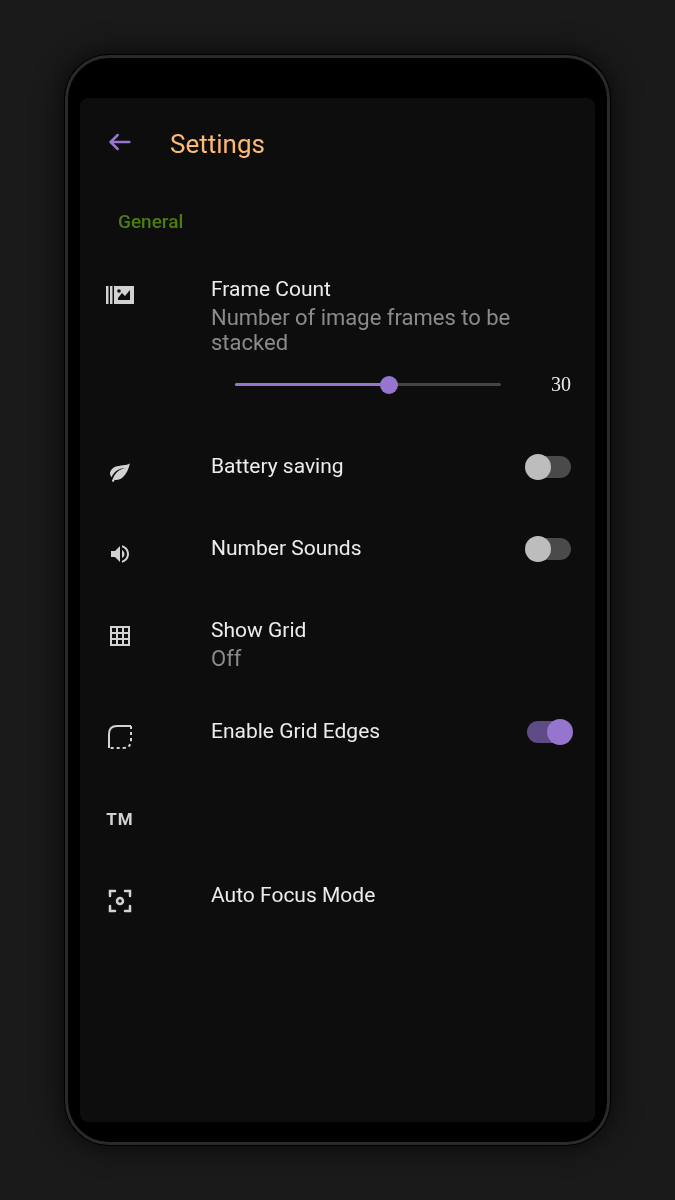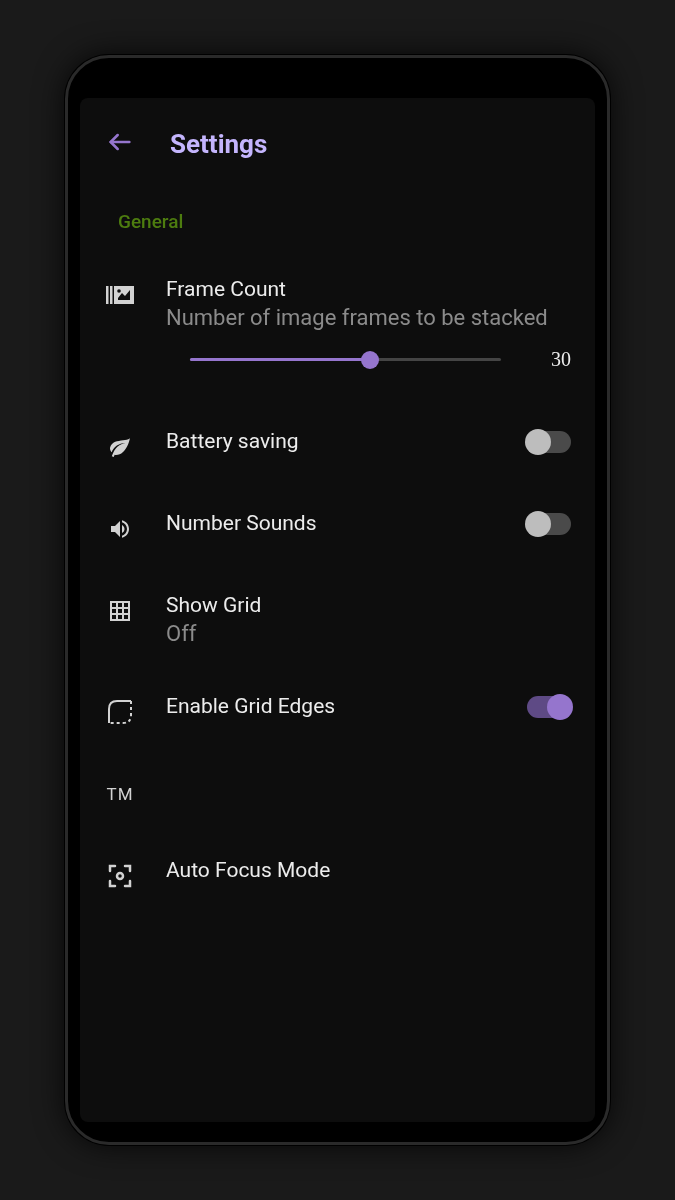--- a/index.html
+++ b/index.html
@@ -61,23 +61,23 @@
       align-items: center;
       gap: 36px;
       margin-bottom: 50px;
       padding-left: 6px;
     }
     .back-arrow {
       color: #9575cd;
       cursor: pointer;
     }
     .title {
-      color: #c4b5fd;
+      color: #fdba74;
       font-size: 26px;
-      font-weight: 700;
+      font-weight: 400;
     }
     .section-header {
       color: #4d7c0f;
       font-size: 19px;
       font-weight: 500;
       margin-bottom: 44px;
       padding-left: 18px;
     }
     .setting-row {
       display: flex;
@@ -97,20 +97,21 @@
       justify-content: center;
       color: #d2d2d2;
       flex-shrink: 0;
       margin-top: 2px;
     }
     .setting-content {
       flex: 1;
       display: flex;
       align-items: flex-start;
       justify-content: center;
+      margin-left: 45px;
     }
     .setting-text {
       flex: 1;
     }
     .setting-title {
       color: #ececec;
       font-size: 21px;
       font-weight: 400;
       margin-bottom: 4px;
     }
@@ -185,21 +186,21 @@
     .toggle.off .toggle-knob {
       left: -2px;
       background: #bdbdbd;
     }
     .toggle.on .toggle-knob {
       right: -2px;
       background: #9575cd;
     }
     .tm-text {
       font-size: 17px;
-      font-weight: 400;
+      font-weight: 700;
       color: #d2d2d2;
       letter-spacing: 1px;
     }
   </style>
 </head>
 <body>
 
 <div class="phone-frame">
   <div class="phone-side-btn1"></div>
   <div class="phone-side-btn2"></div>

